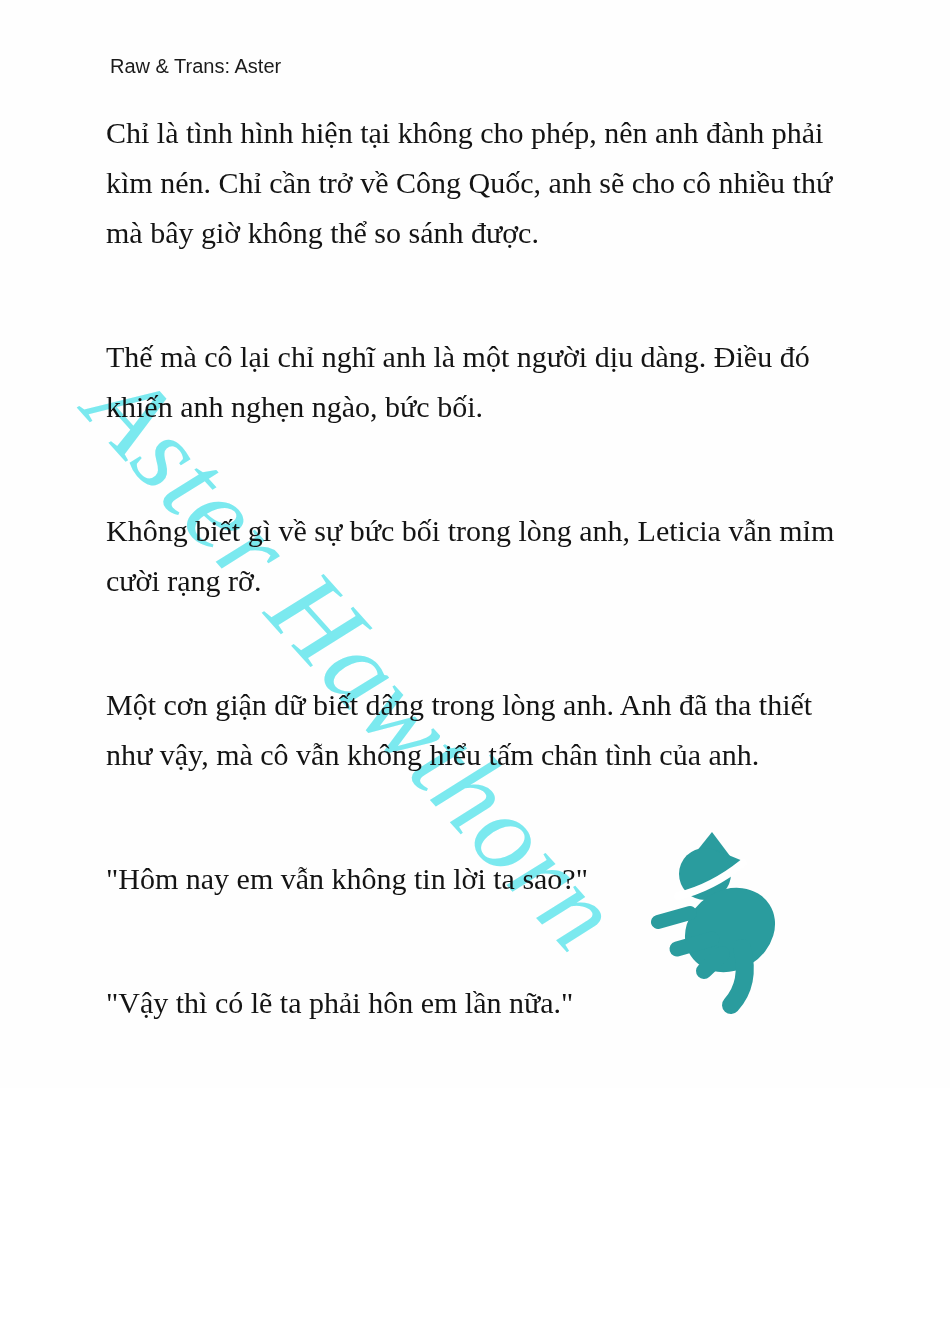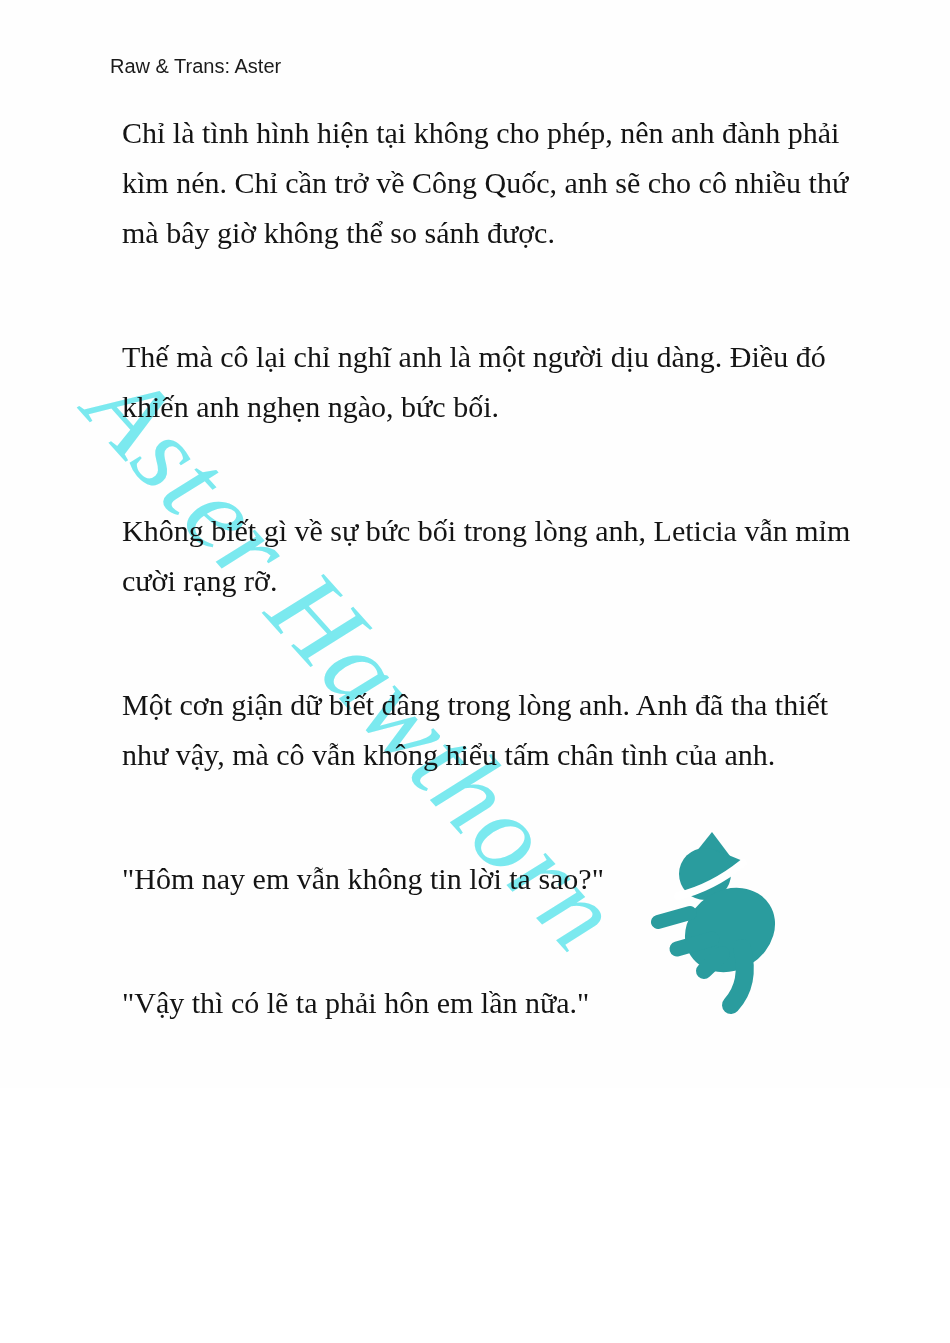--- a/index.html
+++ b/index.html
@@ -39,21 +39,21 @@
     font-style: italic;
     font-size: 110px;
     letter-spacing: 2px;
     white-space: nowrap;
     color: var(--wm-color);
     z-index: 0;
     user-select: none;
   }
   .body-text {
     position: absolute;
-    left: 122px;
+    left: 106px;
     top: 108px;
     width: 800px;
     z-index: 1;
     font-family: Liberation Serif, serif;
   }
   .para {
     font-size: 30px;
     line-height: 50px;
     white-space: pre-line;
     margin: 0 0 74px 0;

